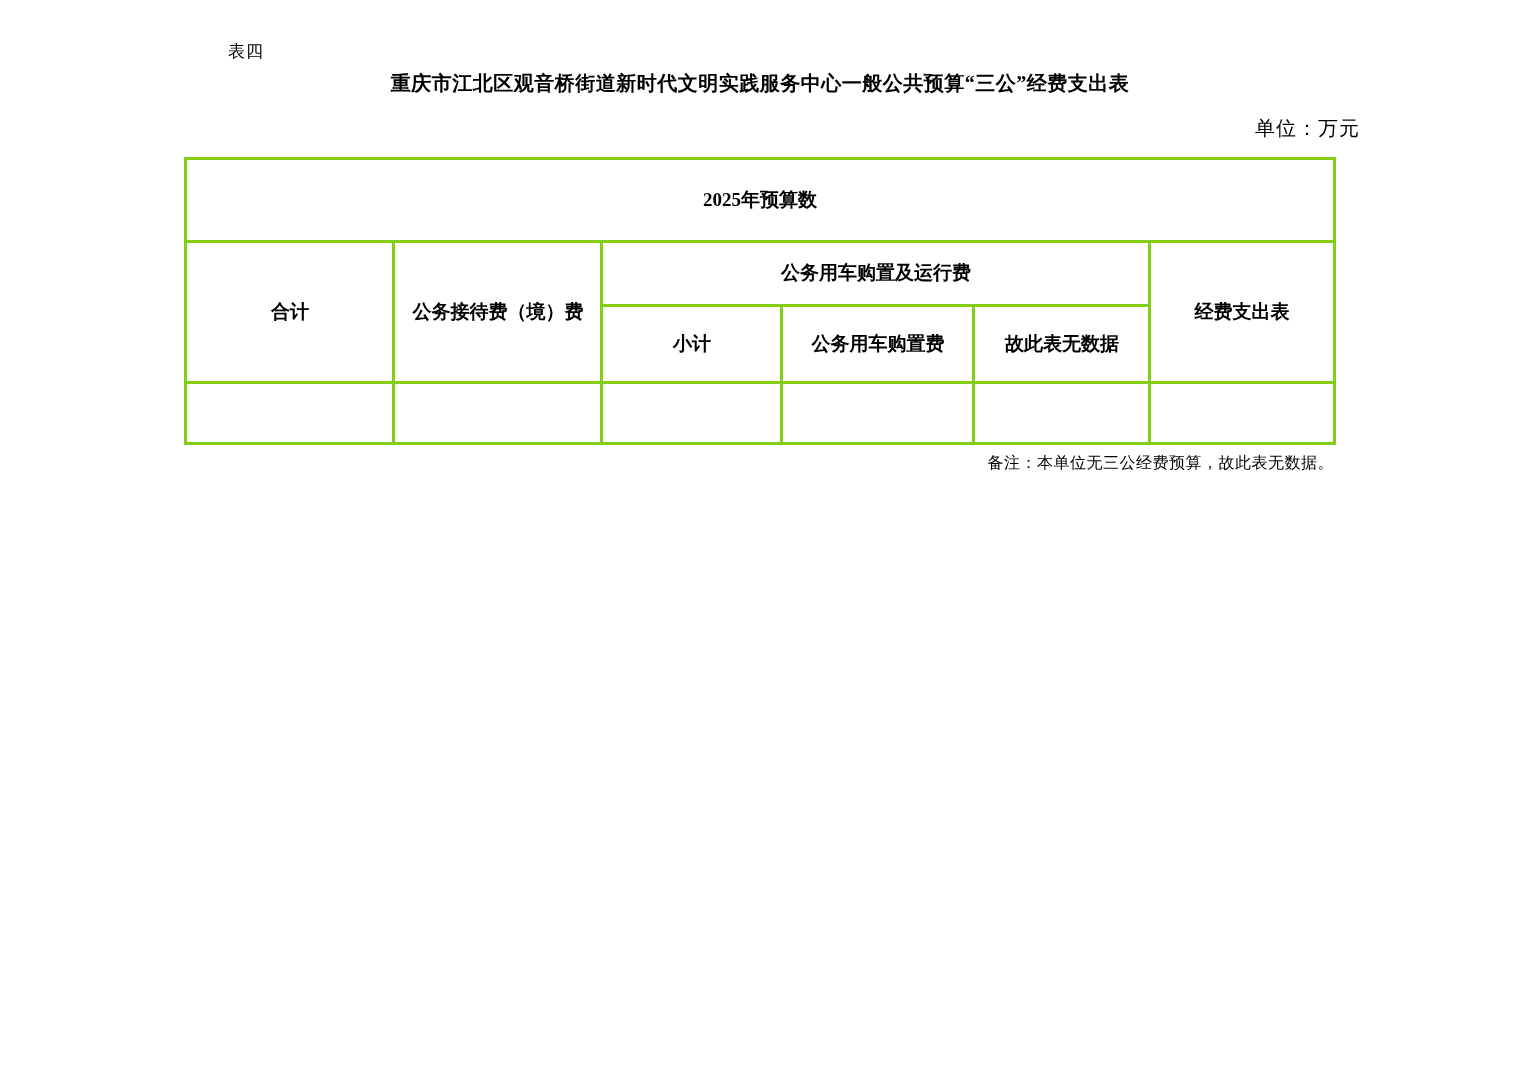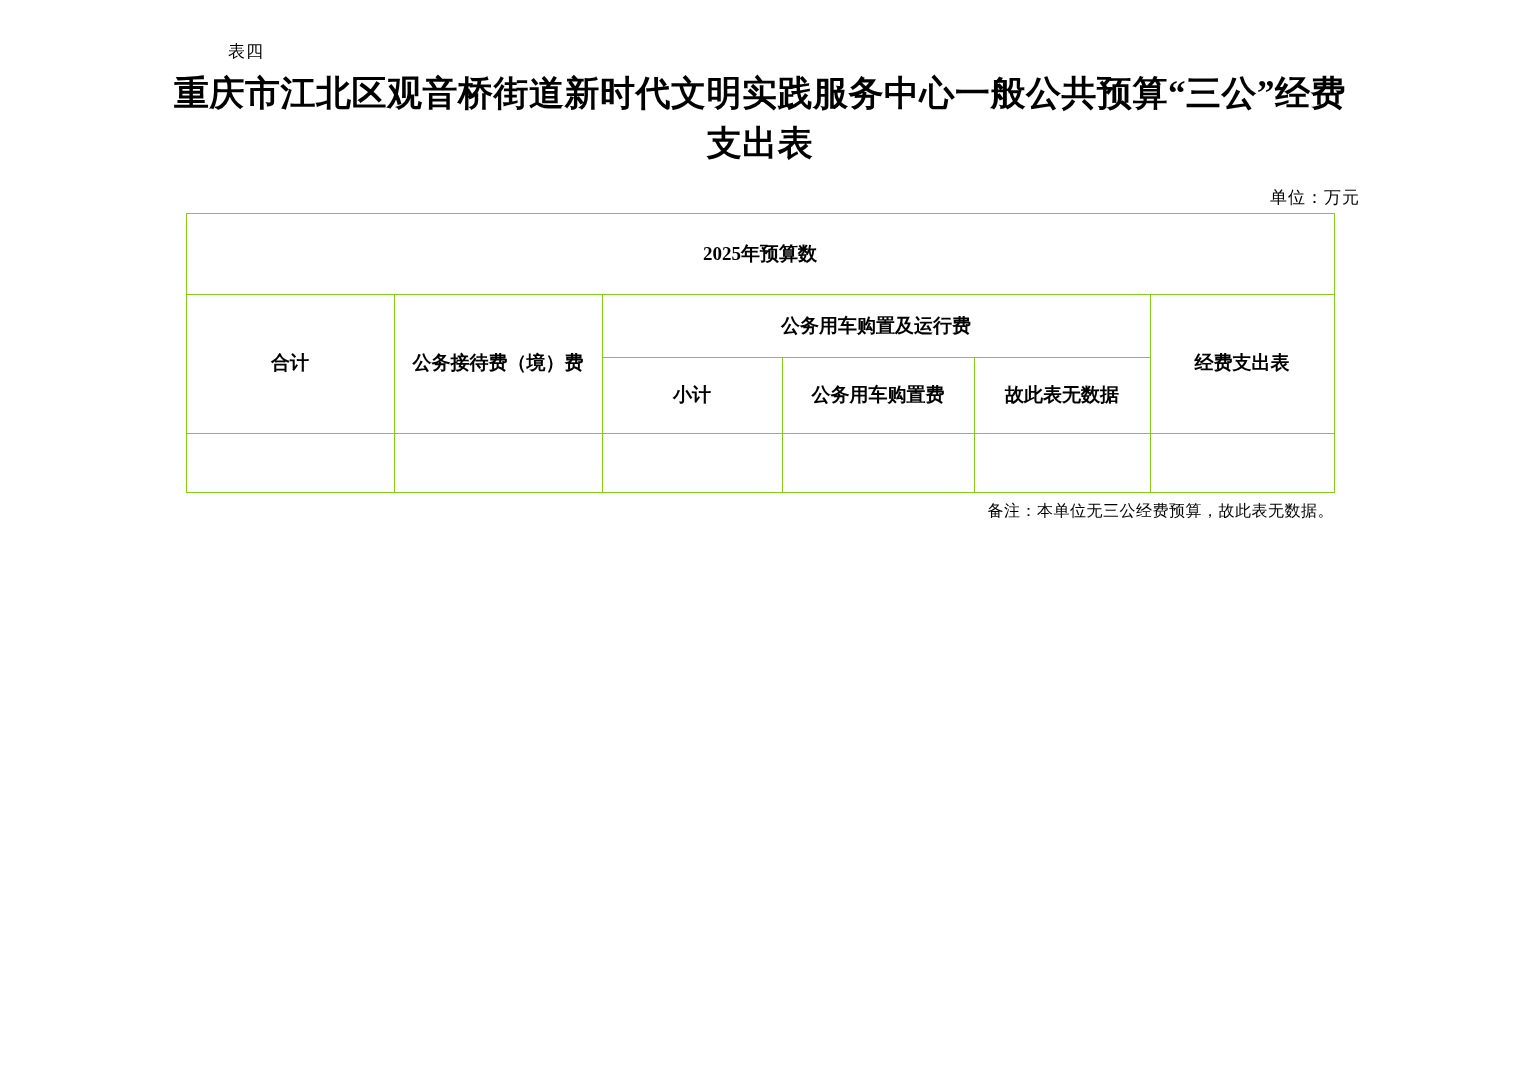--- a/index.html
+++ b/index.html
@@ -22,59 +22,58 @@
     box-sizing: border-box;
     padding: 40px 150px 12px 150px;
   }
   .table-label {
     font-size: 17px;
     letter-spacing: 1px;
     margin: 0 0 4px 78px;
     font-family: "Liberation Serif", "DejaVu Serif", serif;
   }
   .doc-title {
-    font-size: 35px;
+    font-size: 20px;
     font-weight: bold;
     text-align: center;
     line-height: 1.42;
     margin: 6px 0 8px 0;
     letter-spacing: 0.5px;
     padding: 0 10px;
   }
   .unit-line {
     text-align: right;
-    font-size: 17px;
-    margin: 18px 10px 4px 0;
+    font-size: 20px;
+    margin: 18px 10px 15px 0;
     letter-spacing: 1px;
   }
   table.budget {
     border-collapse: collapse;
     width: 1148px;
     margin: 0 auto;
     table-layout: fixed;
   }
   table.budget td {
-    border: 1px solid #84cc16;
+    border: 3px solid #84cc16;
     text-align: center;
     vertical-align: middle;
     font-size: 19px;
     font-weight: bold;
     padding: 6px 4px;
     line-height: 1.3;
   }
   td.year-head {
     height: 68px;
     font-size: 20px;
   }
   td.grp-head {
     height: 46px;
   }
   td.tall {
     height: 126px;
-    font-family: Liberation Mono, monospace;
   }
   td.sub-head {
     height: 60px;
   }
   td.data-row {
     height: 46px;
   }
   .note {
     font-size: 16px;
     margin: 8px 0 0 4px;

